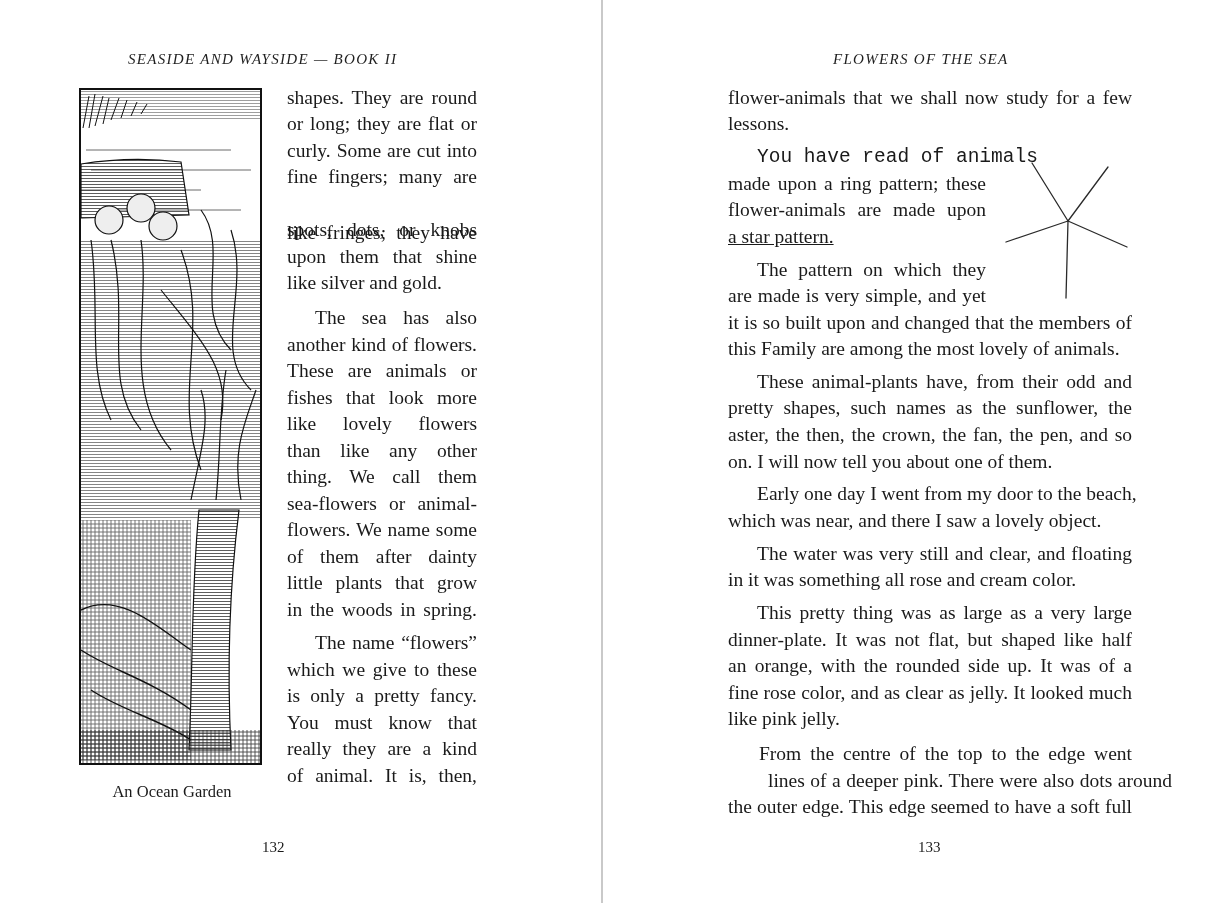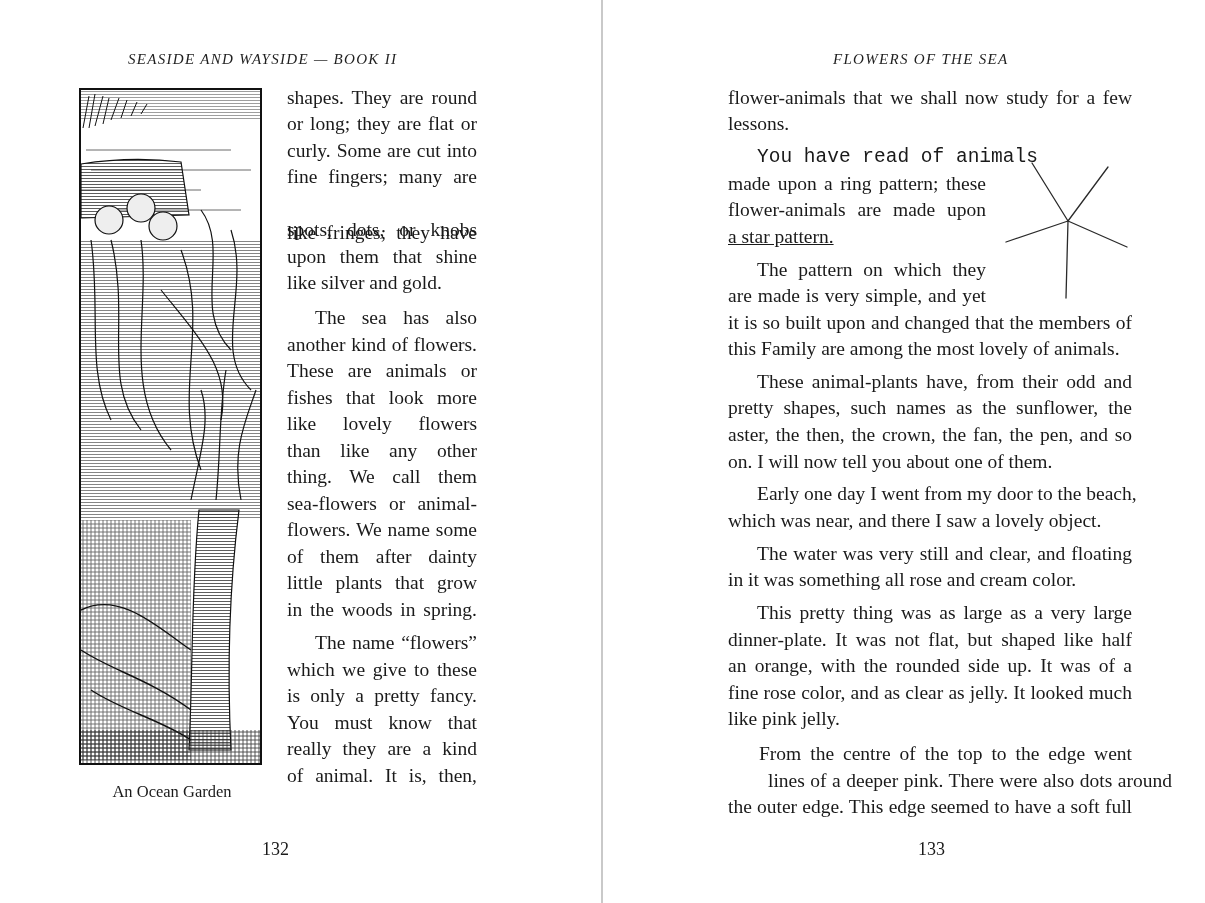--- a/index.html
+++ b/index.html
@@ -7,21 +7,21 @@
          font-family: "Liberation Serif", "DejaVu Serif", serif; color: #1a1a1a; }
   .page { position: absolute; top: 0; height: 903px; }
   .page-left { left: 0; width: 601px; }
   .page-right { left: 603px; width: 602px; }
   .gutter { position: absolute; left: 601px; top: 0; width: 2px; height: 903px; background: #c9c9c9; }
   .running-head { position: absolute; top: 51px; font-style: italic; font-size: 15px;
                   letter-spacing: 1.3px; white-space: nowrap; color: #1f1f1f; }
   .line { position: absolute; font-size: 19.5px; line-height: 22px; white-space: nowrap;
           text-align: justify; text-align-last: justify; color: #1a1a1a; }
   .line.last { text-align-last: left; }
-  .folio { position: absolute; top: 839px; font-size: 18px; color: #1a1a1a; }
+  .folio { position: absolute; top: 839px; font-size: 15px; color: #1a1a1a; }
   .figure { position: absolute; left: 79px; top: 88px; width: 183px; height: 677px;
             border: 2px solid #111; box-sizing: border-box; overflow: hidden; background: #f4f4f4; }
   .caption { position: absolute; left: 80px; top: 782px; width: 184px; text-align: center;
              font-size: 16.5px; color: #1a1a1a; }
   .star { position: absolute; left: 1000px; top: 158px; width: 135px; height: 145px; }
 </style>
 </head>
 <body>
 
 <div class="page page-left">

